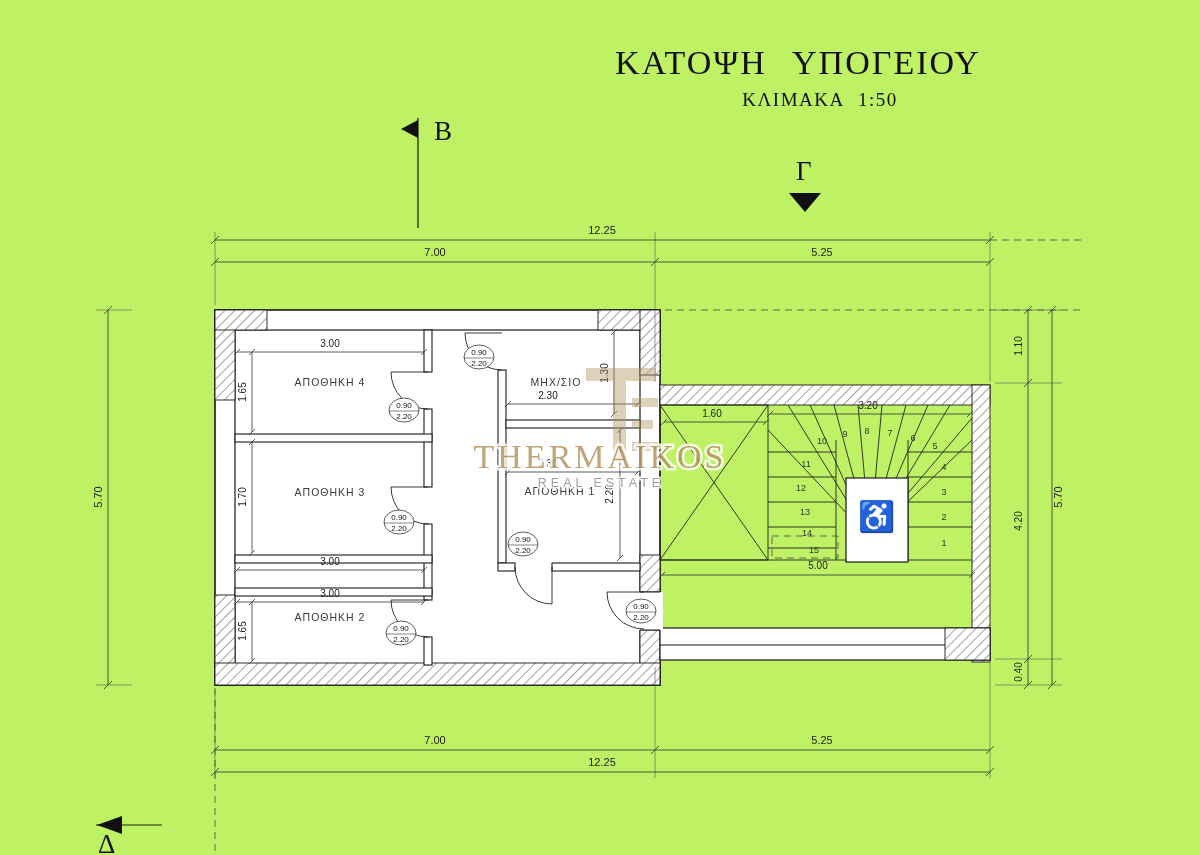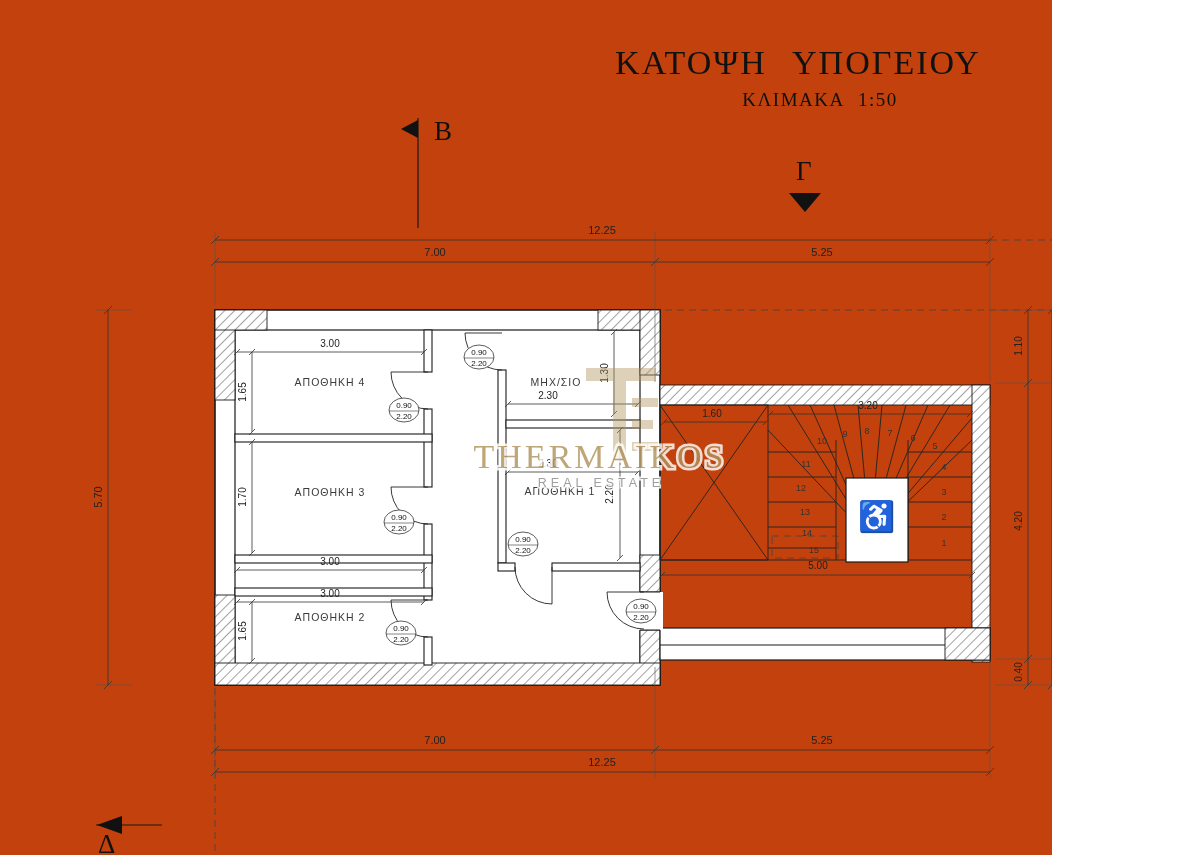--- a/index.html
+++ b/index.html
@@ -1,16 +1,16 @@
 <!DOCTYPE html>
 <html><head>
 <meta charset="utf-8">
 <style>
   html,body{margin:0;padding:0;background:#fff}
-  .sheet{position:relative;width:1052px;height:855px;background:#c2410c;overflow:hidden;font-family:"Liberation Sans",sans-serif}
+  .sheet{position:relative;width:1200px;height:855px;background:#bef264;overflow:hidden;font-family:"Liberation Sans",sans-serif}
   svg{display:block}
   svg text{font-family:"Liberation Sans",sans-serif;fill:#222}
   .title{font-family:"Liberation Serif",serif;font-size:34px;letter-spacing:2px;word-spacing:16px;fill:#111}
   .subtitle{font-family:"Liberation Serif",serif;font-size:19px;letter-spacing:1.5px;word-spacing:8px;fill:#111}
   .secletter{font-family:"Liberation Serif",serif;font-size:27px;fill:#111}
   .dim{font-size:11px}
   .dimi{font-size:10px}
   .room{font-size:10.5px;letter-spacing:1px;fill:#3a3a3a}
   .snum{font-size:9px;fill:#333}
   .dlbl{font-size:8px;fill:#111}

